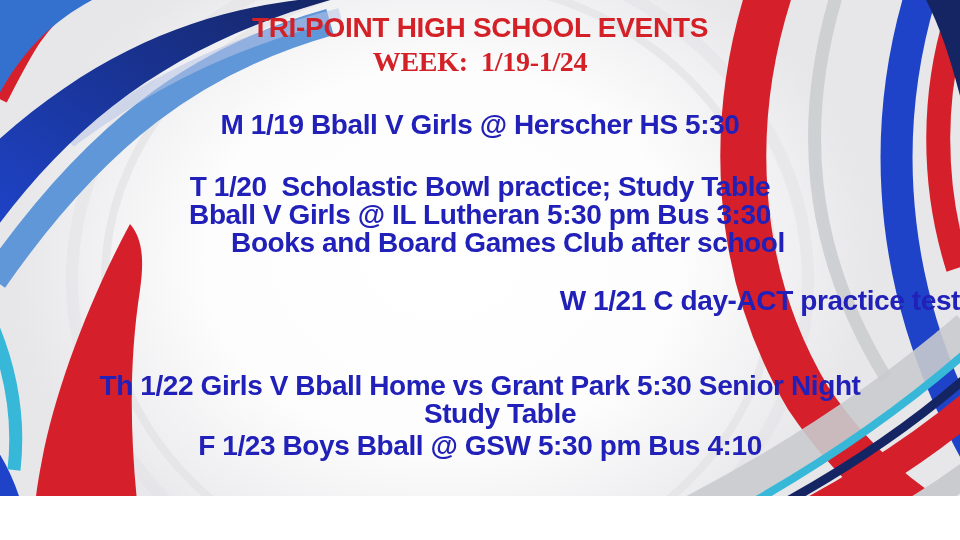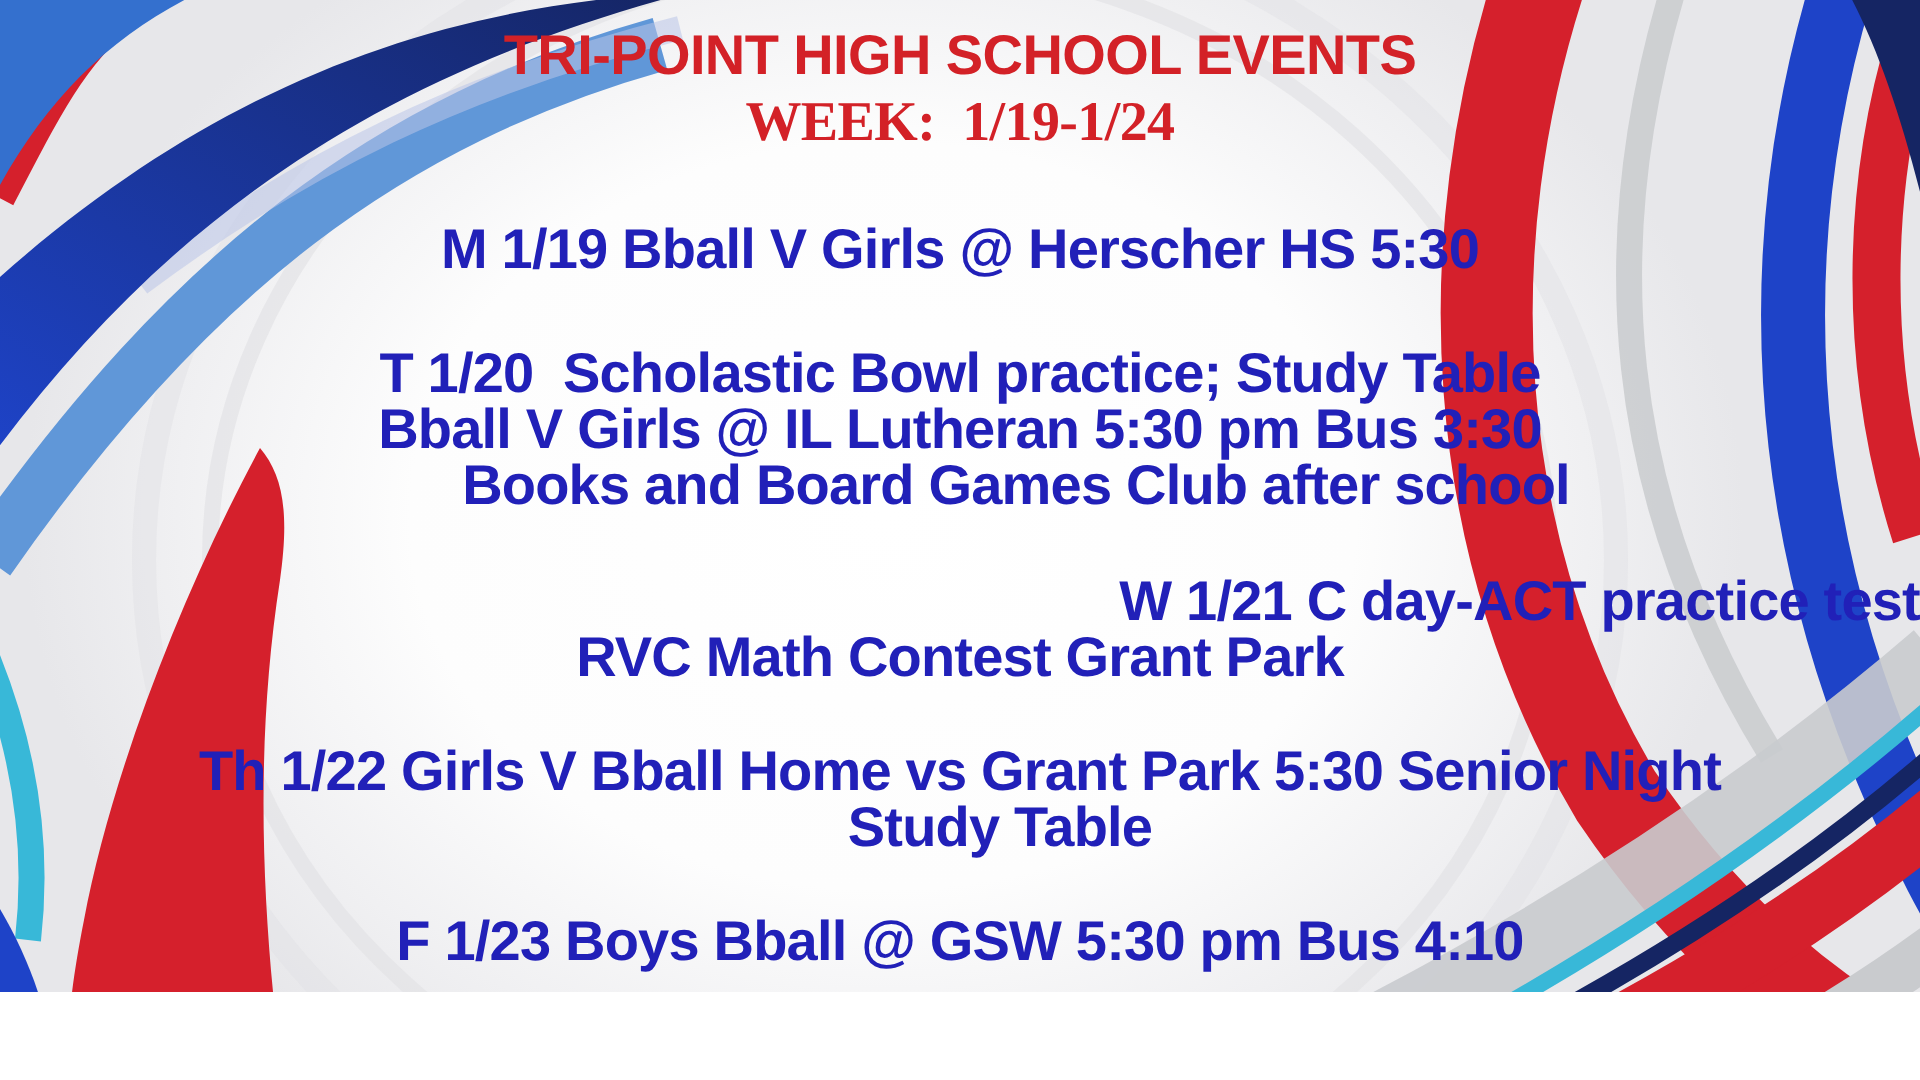--- a/index.html
+++ b/index.html
@@ -61,18 +61,17 @@
   </svg>
 
   <div class="line title-line" style="top: 12px; color: rgb(211, 33, 39);">TRI-POINT HIGH SCHOOL EVENTS</div>
   <div class="line title-line" style="top: 46px; color: rgb(211, 33, 39); font-family: Liberation Serif, serif;">WEEK:  1/19-1/24</div>
 
   <div class="line event-line" style="top: 109px; color: rgb(33, 32, 184);">M 1/19 Bball V Girls @ Herscher HS 5:30</div>
   <div class="line event-line" style="top: 171px; color: rgb(33, 32, 184);">T 1/20  Scholastic Bowl practice; Study Table</div>
   <div class="line event-line" style="top: 199px; color: rgb(33, 32, 184);">Bball V Girls @ IL Lutheran 5:30 pm Bus 3:30</div>
   <div class="line event-line" style="top: 227px; color: rgb(33, 32, 184); margin-left: 28px;">Books and Board Games Club after school</div>
   <div class="line event-line" style="top: 285px; color: rgb(33, 32, 184); text-align: right;">W 1/21 C day-ACT practice test</div>
-  <div class="line event-line" style="top: 313px; color: rgb(33, 32, 184);">RVC Math Contest Grant Park</div>
   <div class="line event-line" style="top: 370px; color: rgb(33, 32, 184);">Th 1/22 Girls V Bball Home vs Grant Park 5:30 Senior Night</div>
   <div class="line event-line" style="top: 398px; color: rgb(33, 32, 184); padding-left: 20px;">Study Table</div>
-  <div class="line event-line" style="top: 455px; color: rgb(33, 32, 184);">F 1/23 Boys Bball @ GSW 5:30 pm Bus 4:10</div>
+  <div class="line event-line" style="top: 430px; color: rgb(33, 32, 184);">F 1/23 Boys Bball @ GSW 5:30 pm Bus 4:10</div>
 
 </div>
 
 </body></html>

